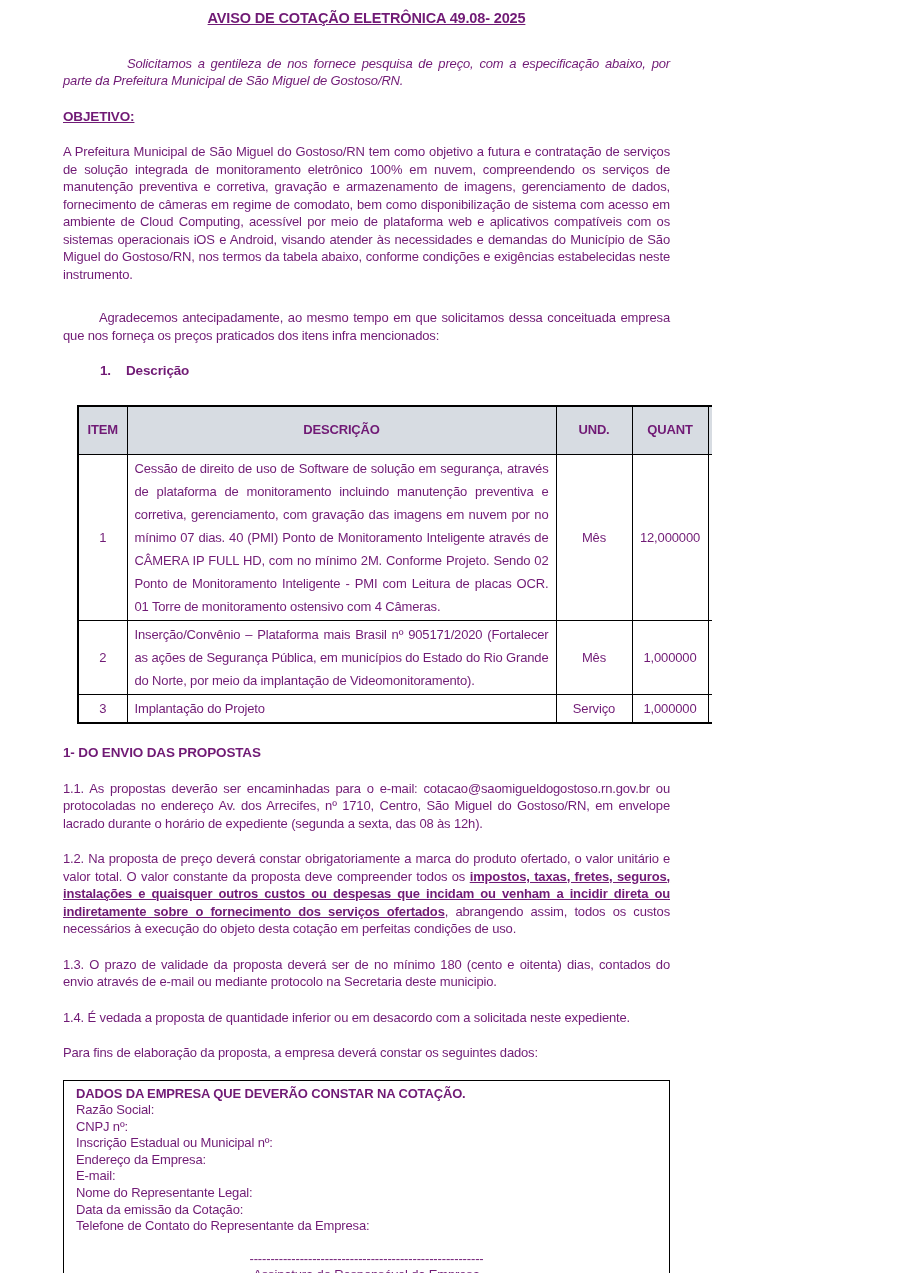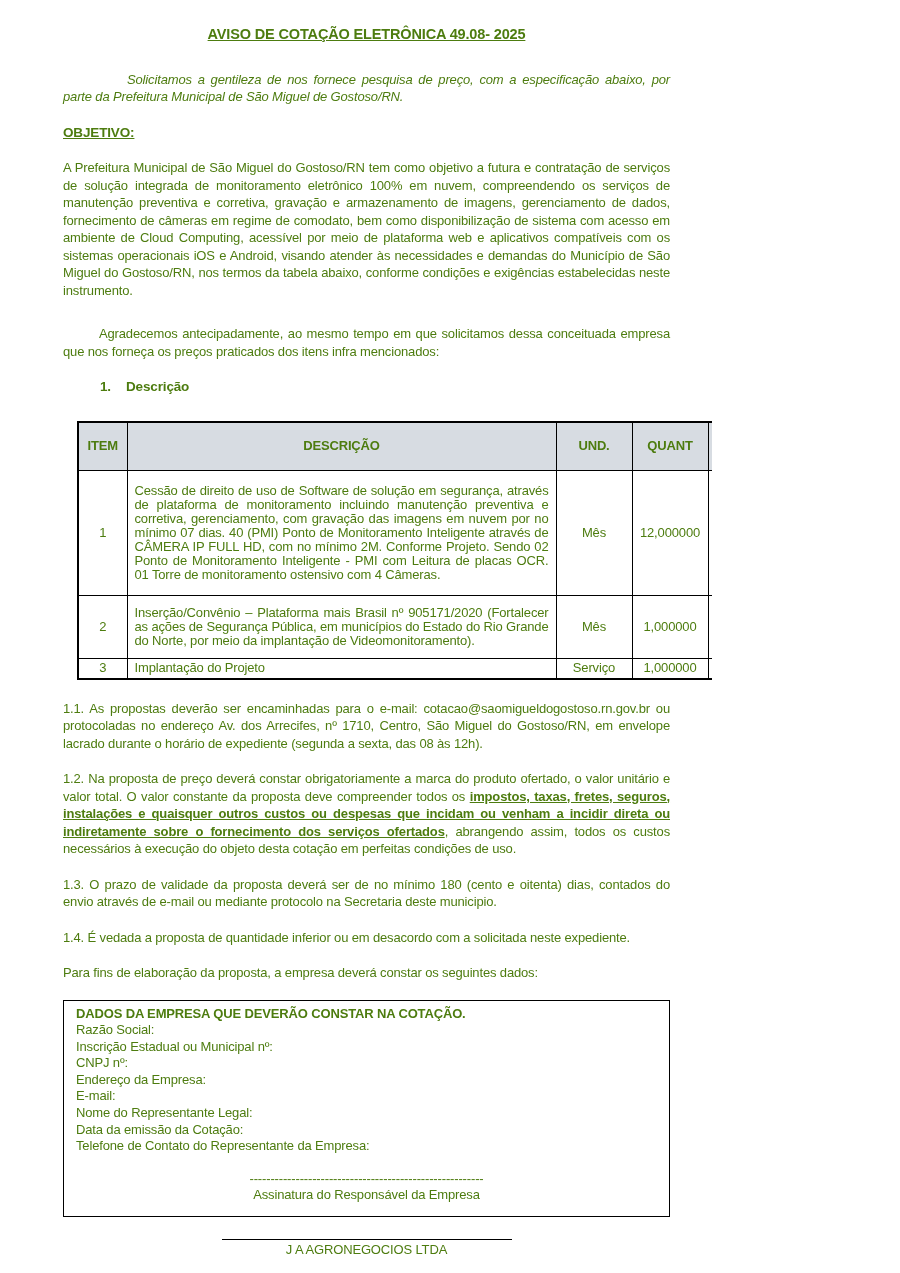--- a/index.html
+++ b/index.html
@@ -1,20 +1,20 @@
 <!DOCTYPE html>
 <html><head>
 <meta charset="utf-8">
 <style>
   html, body { margin:0; padding:0; background:#ffffff; }
   .page {
     width:712px; height:1273px; box-sizing:border-box;
-    padding:20px 42px 0 63px;
+    padding:4px 42px 0 63px;
     font-family:"Liberation Sans","DejaVu Sans",sans-serif;
-    font-size:13px; line-height:17.5px; color:#4d7c0f;
+    font-size:13px; line-height:17.5px; color:#701a75;
     letter-spacing:-0.15px; background:#fff;
     overflow:hidden;
   }
   .doc-title {
     text-align:center; font-size:14.5px; font-weight:bold;
     text-decoration:underline; margin:6px 0 27px;
   }
   .par { text-align:justify; margin:0 0 18px; }
   .intro { font-style:italic; text-indent:64px; }
   .indented { text-indent:36px; }
@@ -32,21 +32,21 @@
     width:767px; margin:0 0 20px 14px;
     font-size:13px; border:2px solid #000;
   }
   .quote-table th, .quote-table td { border:1px solid #000; overflow:hidden; }
   .quote-table th {
     font-weight:bold; text-align:center; vertical-align:middle;
     line-height:14.5px; padding:2px 1px;
   }
   .quote-table td {
     text-align:center; vertical-align:middle;
-    line-height:14px; padding:1px 4px;
+    line-height:23px; padding:1px 4px;
   }
   .quote-table td.desc { text-align:justify; padding:2px 7px; vertical-align:middle; }
   .quote-table td.desc-left { text-align:left; padding:2px 7px; }
   tr.hdr { height:48px; } tr.r1 { height:125px; } tr.r2 { height:63px; } tr.r3 { height:20px; }
 
   .dados-box {
     border:1.5px solid #000; box-sizing:border-box;
     padding:5px 12px 12px; line-height:16.6px; margin:8px 0 22px;
   }
   .dados-box .box-heading { font-weight:bold; }
@@ -115,36 +115,37 @@
         <td>3</td>
         <td class="desc-left">Implantação do Projeto</td>
         <td>Serviço</td>
         <td>1,000000</td>
         <td>-</td>
         <td>-</td>
       </tr>
     </tbody>
   </table>
 
+  <div class="bold-heading">1- DO ENVIO DAS PROPOSTAS</div>
 
   <p class="par">1.1. As propostas deverão ser encaminhadas para o e-mail: cotacao@saomigueldogostoso.rn.gov.br ou protocoladas no endereço Av. dos Arrecifes, nº 1710, Centro, São Miguel do Gostoso/RN, em envelope lacrado durante o horário de expediente (segunda a sexta, das 08 às 12h).</p>
 
   <p class="par"><span>1.2. Na proposta de preço deverá constar obrigatoriamente a marca do produto ofertado, o valor unitário e valor total. O valor constante da proposta deve compreender todos os </span><span class="emph">impostos, taxas, fretes, seguros, instalações e quaisquer outros custos ou despesas que incidam ou venham a incidir direta ou indiretamente sobre o fornecimento dos serviços ofertados</span><span>, abrangendo assim, todos os custos necessários à execução do objeto desta cotação em perfeitas condições de uso.</span></p>
 
   <p class="par">1.3. O prazo de validade da proposta deverá ser de no mínimo 180 (cento e oitenta) dias, contados do envio através de e-mail ou mediante protocolo na Secretaria deste municipio.</p>
 
   <p class="par">1.4. É vedada a proposta de quantidade inferior ou em desacordo com a solicitada neste expediente.</p>
 
   <p class="par">Para fins de elaboração da proposta, a empresa deverá constar os seguintes dados:</p>
 
   <div class="dados-box">
     <div class="box-heading">DADOS DA EMPRESA QUE DEVERÃO CONSTAR NA COTAÇÃO.</div>
     <div>Razão Social:</div>
+    <div>CNPJ nº:</div>
     <div>Inscrição Estadual ou Municipal nº:</div>
-    <div>CNPJ nº:</div>
     <div>Endereço da Empresa:</div>
     <div>E-mail:</div>
     <div>Nome do Representante Legal:</div>
     <div>Data da emissão da Cotação:</div>
     <div>Telefone de Contato do Representante da Empresa:</div>
     <div class="dashes">--------------------------------------------------------</div>
     <div class="sig-label">Assinatura do Responsável da Empresa</div>
   </div>
 
   <div class="footer-sig">

